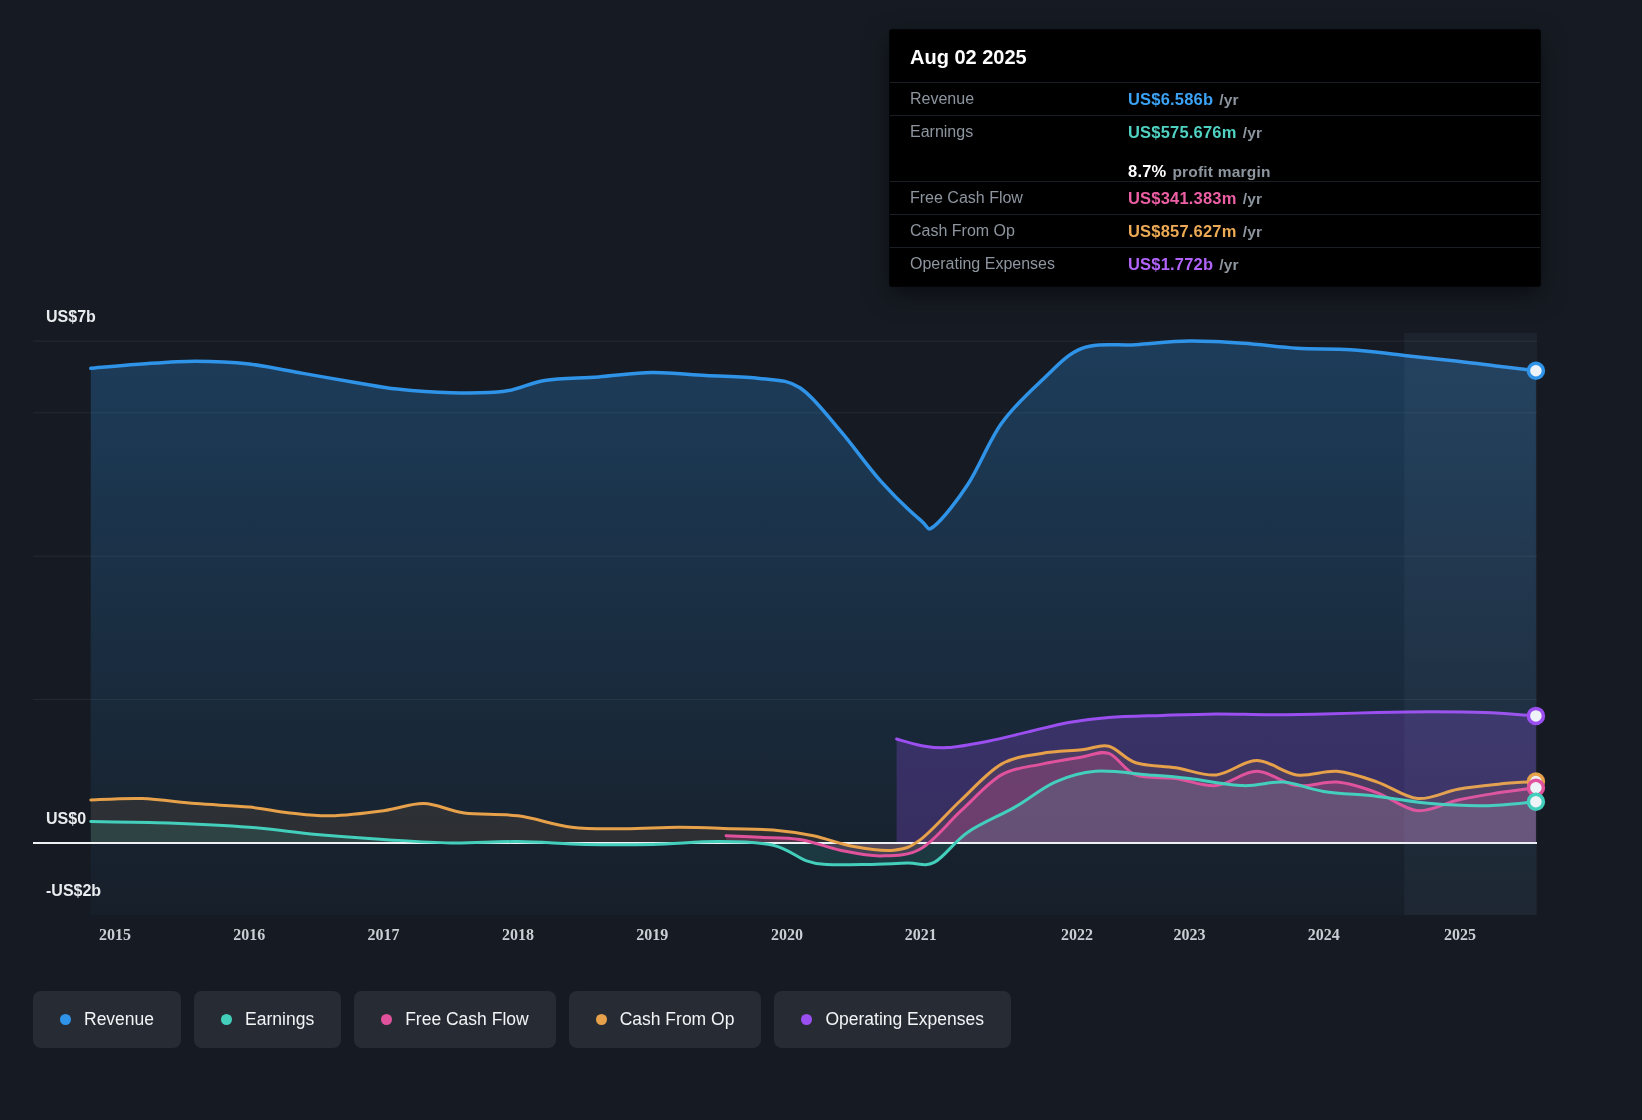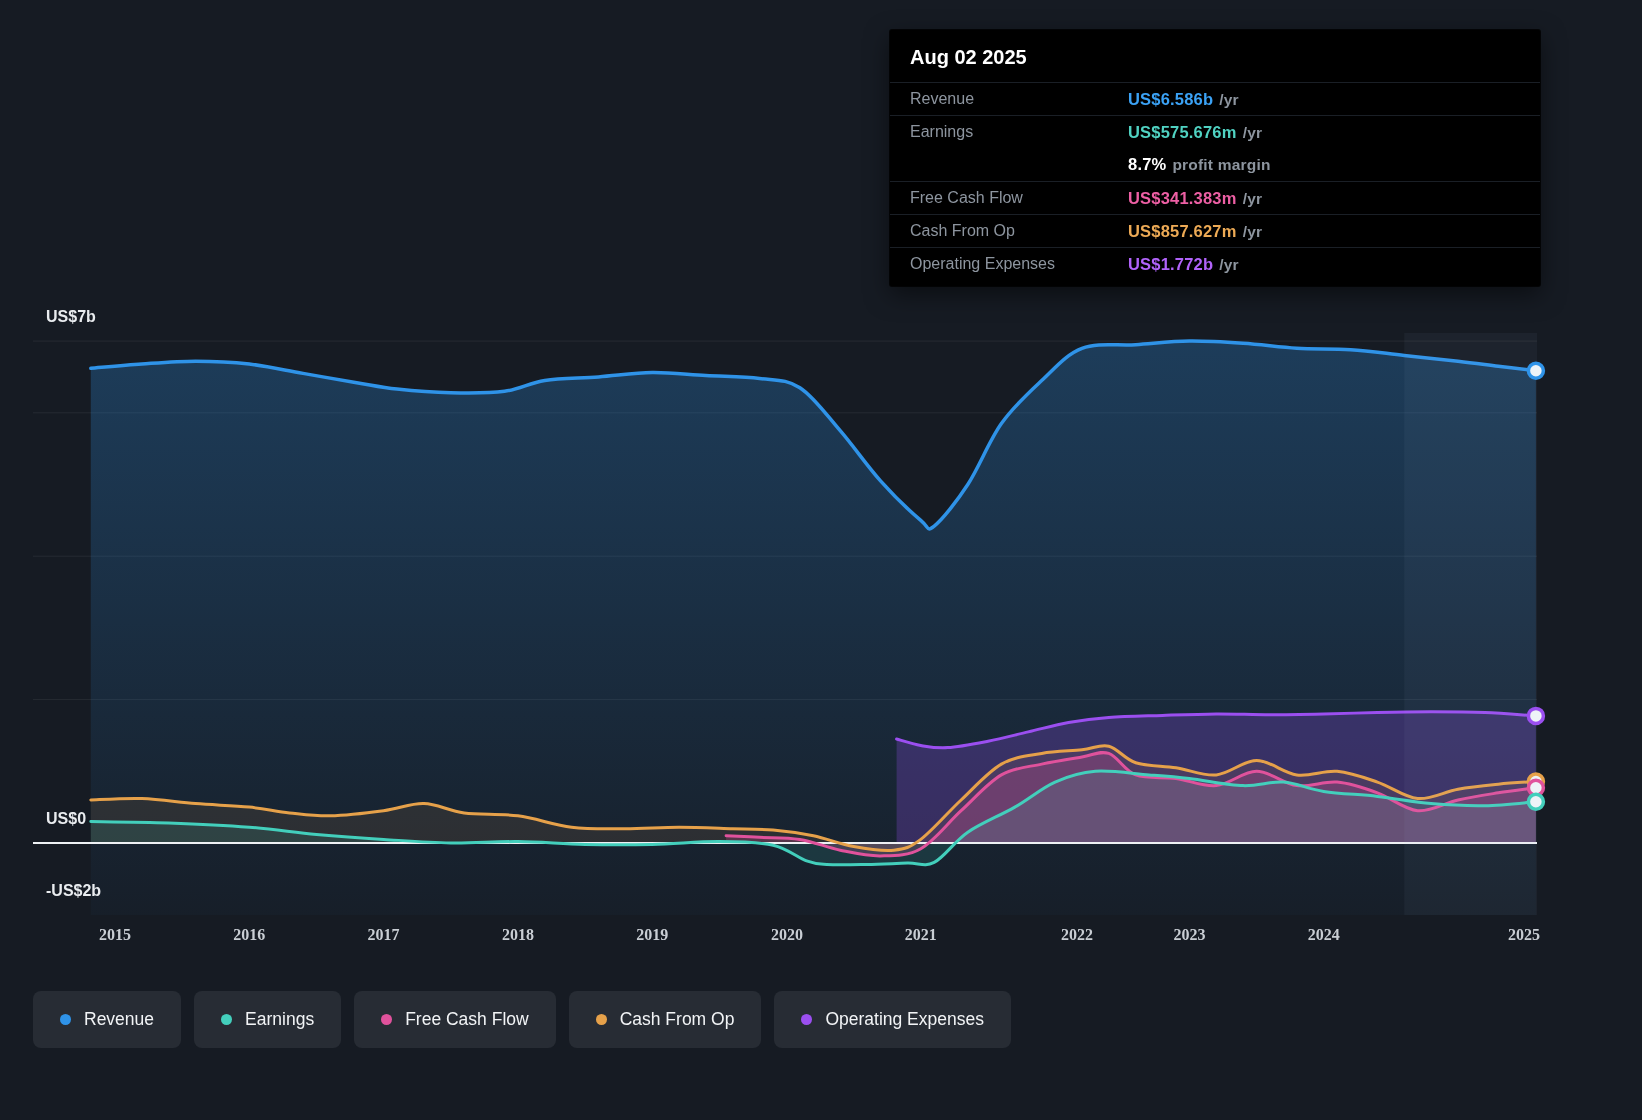--- a/index.html
+++ b/index.html
@@ -17,21 +17,21 @@
     position:absolute; left:890px; top:30px; width:650px;
     background:#000000; z-index:5; border-radius:2px;
     padding-bottom:6px;
     box-shadow:0 0 0 1px rgba(0,0,0,0.8), 0 8px 24px rgba(0,0,0,0.5);
   }
   .t-title { color:#ffffff; font-size:20px; font-weight:700; padding:16px 20px 13px; }
   .t-row {
     display:flex; align-items:center; height:33px; padding:0 20px;
     border-top:1px solid #1a1f26;
   }
-  .t-row.no-border { border-top:0; }
+  .t-row.no-border { border-top:0;align-items:flex-end; }
   .t-label { width:218px; flex:none; color:#8d959f; font-size:16px; }
   .t-value { font-size:16.5px; font-weight:700; letter-spacing:0.2px; }
   .t-suffix { color:#8d959f; font-weight:600; font-size:15.5px; margin-left:6px; }
 
   
   .ylab {
     position:absolute; left:46px; color:#e9ecef;
     font-size:16px; font-weight:700;
   }
   #xticks { position:absolute; left:0; top:926px; width:1642px; height:24px;font-family:Liberation Serif, serif; }
@@ -92,21 +92,21 @@
     <span style="left: 115px;">2015</span>
     <span style="left: 249.3px;">2016</span>
     <span style="left: 383.6px;">2017</span>
     <span style="left: 517.9px;">2018</span>
     <span style="left: 652.2px;">2019</span>
     <span style="left: 787px;">2020</span>
     <span style="left: 920.8px;">2021</span>
     <span style="left: 1077px;">2022</span>
     <span style="left: 1189.4px;">2023</span>
     <span style="left: 1323.7px; text-align: center;">2024</span>
-    <span style="left: 1524px;">2025</span>
+    <span style="left: 1460px;">2025</span>
   </div>
 
 <div class="tooltip">
   <div class="t-title">Aug 02 2025</div>
 
   <div class="t-row">
     <span class="t-label">Revenue</span>
     <span class="t-value"><b style="color: rgb(59, 162, 245);">US$6.586b</b><span class="t-suffix">/yr</span></span>
   </div>
 

